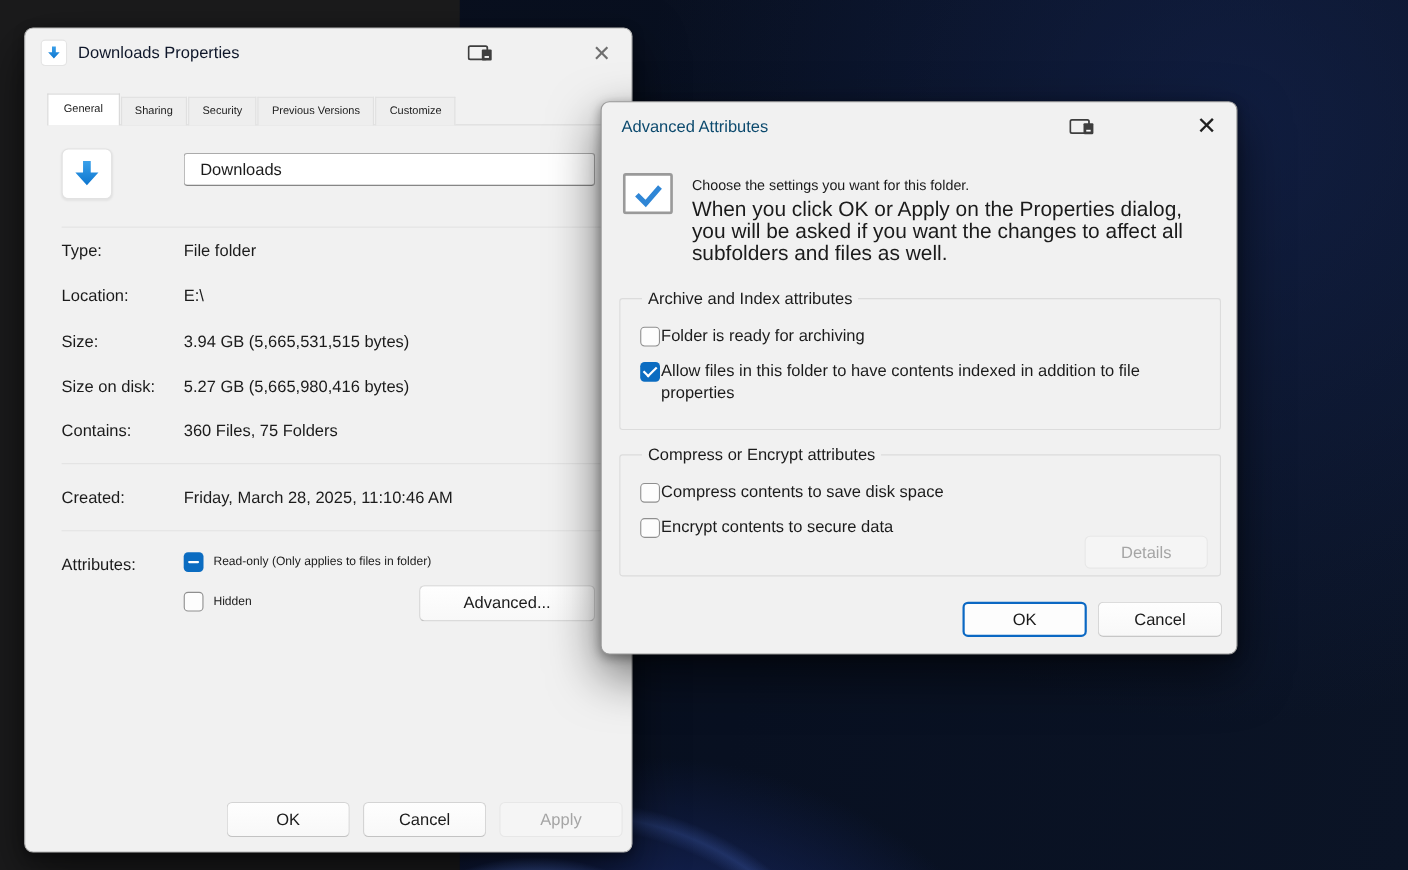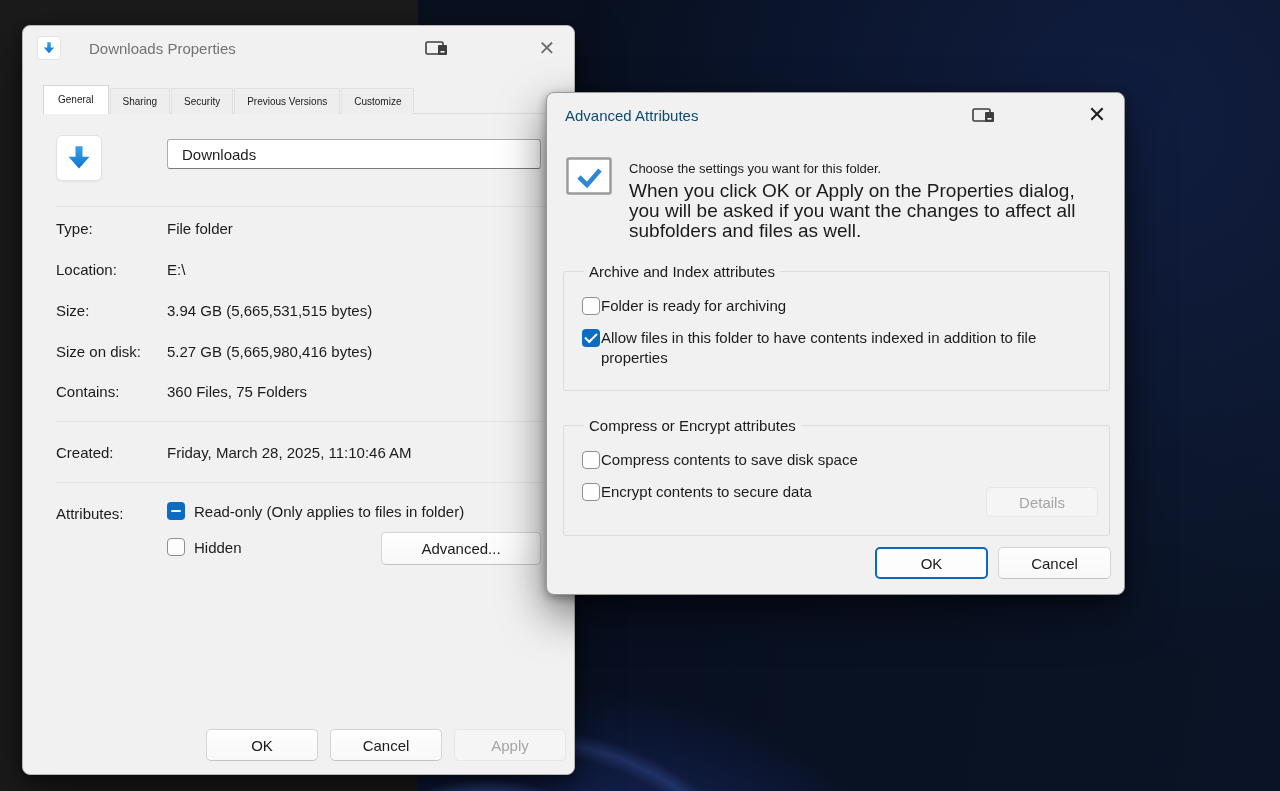--- a/index.html
+++ b/index.html
@@ -17,21 +17,21 @@
   }
   .backdrop-left { position:absolute; left:0; top:0; width:418px; height:791px; background:#1b1b1c; }
 
   .dlg { position:absolute; background:#f1f1f1; border-radius:8px;
          box-shadow:0 18px 45px rgba(0,0,0,0.55), 0 3px 10px rgba(0,0,0,0.35); }
   .dlg-props { left:22px; top:25px; width:553px; height:750px; border:1px solid #b5b5b5; z-index:5; }
   .dlg-adv   { left:546px; top:92px; width:579px; height:503px; border:1px solid #999;  z-index:10; }
 
   .titlebar { position:absolute; left:0; top:0; right:0; height:44px; display:flex; align-items:center; padding:0 14px; }
   .title-text { font-size:15px; }
-  .dlg-props .title-text { color:#737373; margin-left:28px; }
+  .dlg-props .title-text { color:#0f172a; margin-left:10px; }
   .dlg-adv   .title-text { color:#0c4a6e; margin-left:4px; }
   .kb-icon { position:absolute; top:13px; }
   .dlg-props .kb-icon { left:402px; }
   .dlg-adv   .kb-icon { left:425px; }
   .close-btn { position:absolute; top:2px; right:8px; width:38px; height:40px; display:flex;
                align-items:center; justify-content:center; font-size:20px; font-weight:300; }
   .dlg-props .close-btn { color:#6f6f6f; }
   .dlg-adv   .close-btn { color:#202020; font-size:22px; }
 
   
@@ -45,21 +45,21 @@
   
   .icon-tile { position:absolute; left:33px; top:109px; width:46px; height:46px; background:#fff;
                border:1px solid #e2e2e2; border-radius:6px; display:flex; align-items:center; justify-content:center;
                box-shadow:0 1px 2px rgba(0,0,0,0.06); }
   .name-input { position:absolute; left:144px; top:113px; width:374px; height:30px; background:#fff;
                 border:1px solid #ababab; border-bottom:1px solid #7a7a7a; border-radius:3px;
                 font-size:15px; padding:0 14px; color:#1b1b1b; font-family:inherit; }
   .sep { position:absolute; left:33px; width:507px; height:1px; background:#e3e3e3; }
   .prow { position:absolute; left:33px; font-size:15px; line-height:20px; display:flex; }
   .prow .plabel { width:111px; flex:none; }
-  .attr-row { position:absolute; left:144px; display:flex; gap:9px; align-items:center; font-size:15px; }
+  .attr-row { position:absolute; left:144px; display:flex; gap:9px; align-items:center; font-size:11px; }
 
   .cb { width:18px; height:18px; border-radius:4px; display:inline-flex; align-items:center;
         justify-content:center; flex:none; }
   .cb.unchecked { background:#fdfdfd; border:1px solid #8f8f8f; }
   .cb.checked { background:#0b6cc1; }
   .cb.checked::after { content:""; width:10px; height:5px; border-left:2px solid #fff;
         border-bottom:2px solid #fff; transform:translateY(-2px) rotate(-45deg); }
   .cb.indeterminate { background:#0b6cc1; }
   .cb.indeterminate::after { content:""; width:10px; height:2px; background:#fff; border-radius:1px; }
 
@@ -70,21 +70,21 @@
   .btn.primary-outline { border:2px solid #0b68c3; background:#fdfdfd; }
 
   
   .adv-header-icon { position:absolute; left:19px; top:64px; }
   .adv-intro1 { position:absolute; left:82px; top:66px; font-size:13px; line-height:20px; }
   .adv-intro2 { position:absolute; left:82px; top:88px; width:478px; font-size:19px; line-height:20px; }
   fieldset.group { position:absolute; left:16px; width:547px; border:1px solid #dcdcdc; border-radius:3px;
                    padding:16px 14px 20px 18px; }
   fieldset.group legend { font-size:15px; padding:0 5px; margin-left:2px; color:#1b1b1b; }
   .g1 { top:170px; height:128px; }
-  .g2 { top:324px; height:119px; }
+  .g2 { top:312px; height:119px; }
   .cbrow { display:flex; gap:1px; align-items:flex-start; font-size:15px; line-height:20px; margin-bottom:12px; }
   .cbrow .cb { margin-top:1px; }
   .cbrow .cblabel { max-width:480px; }
 </style>
 </head>
 <body>
 
 <div class="backdrop-left"></div>
 
 <div class="dlg dlg-props">

